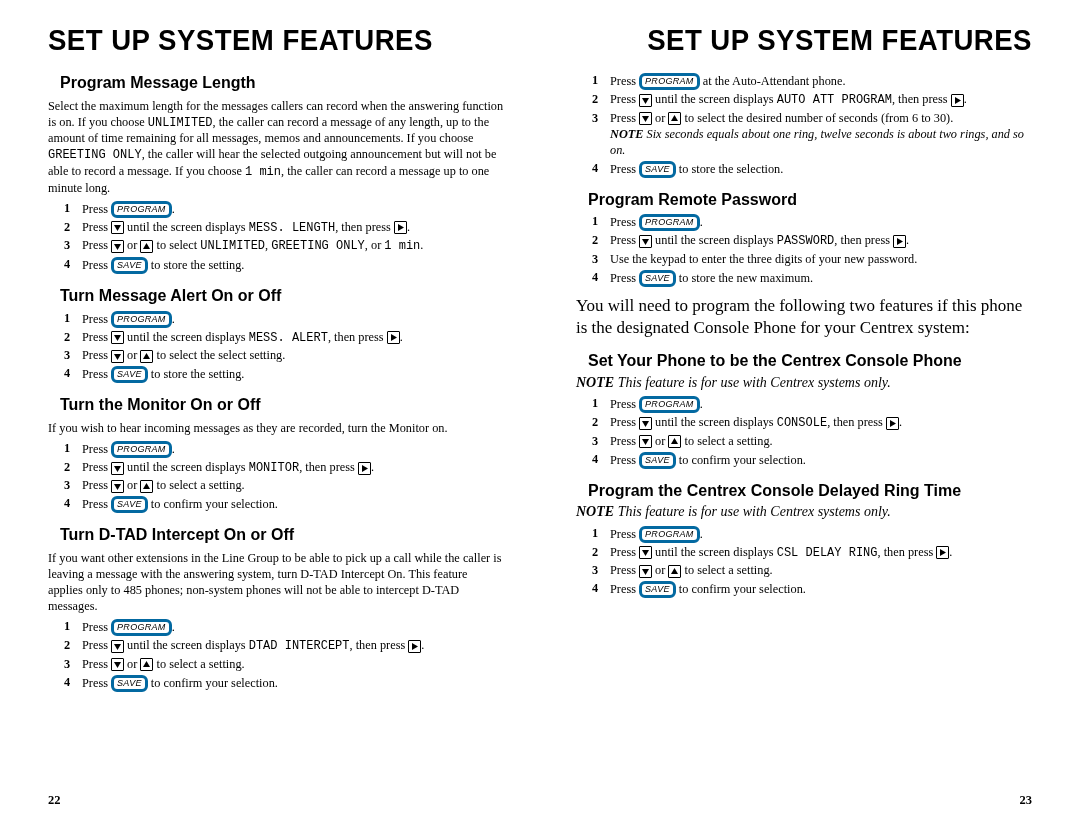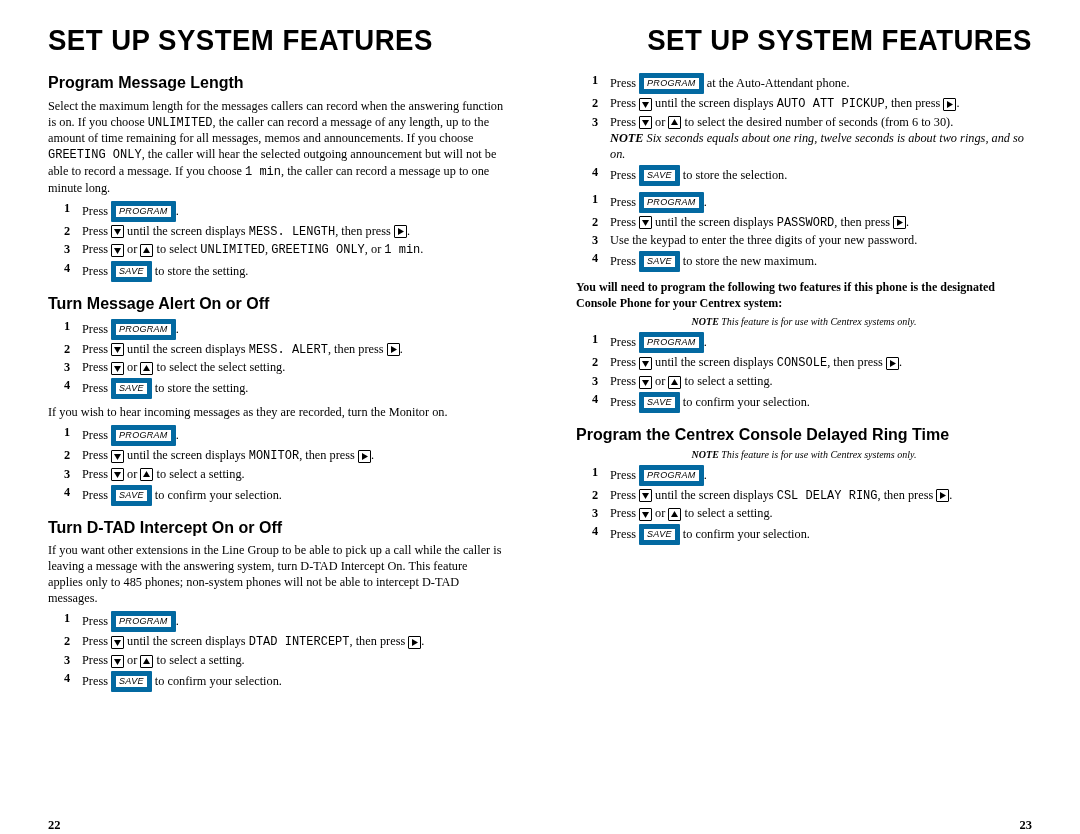--- a/index.html
+++ b/index.html
@@ -40,32 +40,31 @@
     transform-origin: left;
   }
   .page-right .page-title {
     transform-origin: right;
     text-align: right;
   }
   .section-heading {
     font-family: 'Arial Narrow', Arial, sans-serif;
     font-weight: 700;
     font-size: 16px;
-    margin: 12px 0 2px 0;
+    margin: 12px 0 2px 12px;
     font-stretch: condensed;
   }
   .para {
     margin: 5px 0 4px 0;
     font-size: 12.3px;
   }
   .note-italic {
     font-style: italic;
     margin: 2px 0 4px 0;
-    font-size: 10px;
-    text-align: center;
+    font-size: 14px;
   }
   .note-inline {
     font-style: italic;
     font-weight: bold;
   }
   ol.steps {
     list-style: none;
     padding: 0 0 0 16px;
     margin: 4px 0 6px 0;
   }
@@ -78,28 +77,28 @@
   ol.steps li .num {
     font-weight: bold;
     min-width: 18px;
     flex-shrink: 0;
   }
   ol.steps li .step-text {
     flex: 1;
   }
   .keycap {
     display: inline-block;
-    border: 5px solid #0369a1;
+    border: 3px solid #0369a1;
     font-family: Arial, sans-serif;
     font-size: 9px;
     font-style: italic;
     line-height: 1;
     padding: 1px 3px;
     vertical-align: 1px;
-    border-radius: 1px;
+    border-radius: 6px;
     letter-spacing: 0.3px;
   }
   .arrowkey {
     display: inline-block;
     border: 1px solid #000;
     width: 11px;
     height: 11px;
     line-height: 11px;
     text-align: center;
     vertical-align: middle;
@@ -110,27 +109,27 @@
     position: absolute;
     top: 1px;
     left: 1px;
   }
   .mono {
     font-family: 'Courier New', monospace;
     font-size: 12px;
   }
   .pagenum {
     position: absolute;
-    bottom: 1px;
+    bottom: 26px;
     font-weight: bold;
     font-size: 12.5px;
   }
   .pagenum-left { left: 48px; }
   .pagenum-right { right: 48px; }
-  .bold-para { font-weight: bold; font-size: 12px; margin: 8px 0 4px 0; }
+  .bold-para { font-weight: normal; font-size: 17px; margin: 8px 0 4px 0; }
 </style>
 </head>
 <body>
 
 <div class="pages">
 
   <div class="page">
     <h1 class="page-title">Set Up System Features</h1>
 
     <h2 class="section-heading">Program Message Length</h2>
@@ -185,20 +184,21 @@
               </svg></span><span> or </span><span class="arrowkey"><svg width="9" height="9">
                 <polygon points="4.5,1 8,7 1,7" fill="#000"></polygon>
               </svg></span><span> to select the select setting.</span></span>
         </li>
       <li>
           <span class="num">4</span>
           <span class="step-text"><span>Press </span><span class="keycap">SAVE</span><span> to store the setting.</span></span>
         </li>
     </ol>
 
+    <h2 class="section-heading">Turn the Monitor On or Off</h2>
     <p class="para">If you wish to hear incoming messages as they are recorded, turn the Monitor on.</p>
     <ol class="steps">
       <li>
           <span class="num">1</span>
           <span class="step-text"><span>Press </span><span class="keycap">PROGRAM</span><span>.</span></span>
         </li>
       <li>
           <span class="num">2</span>
           <span class="step-text"><span>Press </span><span class="arrowkey"><svg width="9" height="9">
                 <polygon points="1,2 8,2 4.5,8" fill="#000"></polygon>
@@ -257,38 +257,39 @@
 
     <ol class="steps">
       <li>
           <span class="num">1</span>
           <span class="step-text"><span>Press </span><span class="keycap">PROGRAM</span><span> at the Auto-Attendant phone.</span></span>
         </li>
       <li>
           <span class="num">2</span>
           <span class="step-text"><span>Press </span><span class="arrowkey"><svg width="9" height="9">
                 <polygon points="1,2 8,2 4.5,8" fill="#000"></polygon>
-              </svg></span><span> until the screen displays </span><span class="mono">AUTO ATT PICKUP</span><span>, then press </span><span class="arrowkey"><svg width="9" height="9">
+              </svg></span><span> until the screen displays </span><span class="mono">AUTO ATT PROGRAM</span><span>, then press </span><span class="arrowkey"><svg width="9" height="9">
                 <polygon points="2,1 2,8 8,4.5" fill="#000"></polygon>
               </svg></span>.</span>
         </li>
       <li>
           <span class="num">3</span>
           <span class="step-text"><span>Press </span><span class="arrowkey"><svg width="9" height="9">
                 <polygon points="1,2 8,2 4.5,8" fill="#000"></polygon>
               </svg></span><span> or </span><span class="arrowkey"><svg width="9" height="9">
                 <polygon points="4.5,1 8,7 1,7" fill="#000"></polygon>
               </svg></span><span> to select the desired number of seconds (from 6 to 30).</span><br><span class="note-inline">NOTE</span><span style="font-style:italic">   Six seconds equals about one ring, twelve seconds is about two rings, and so on.</span></span>
         </li>
       <li>
           <span class="num">4</span>
           <span class="step-text"><span>Press </span><span class="keycap">SAVE</span><span> to store the selection.</span></span>
         </li>
     </ol>
 
+    <h2 class="section-heading">Program Remote Password</h2>
     <ol class="steps">
       <li>
           <span class="num">1</span>
           <span class="step-text"><span>Press </span><span class="keycap">PROGRAM</span><span>.</span></span>
         </li>
       <li>
           <span class="num">2</span>
           <span class="step-text"><span>Press </span><span class="arrowkey"><svg width="9" height="9">
                 <polygon points="1,2 8,2 4.5,8" fill="#000"></polygon>
               </svg></span><span> until the screen displays </span><span class="mono">PASSWORD</span><span>, then press </span><span class="arrowkey"><svg width="9" height="9">
@@ -300,20 +301,21 @@
           <span class="step-text">Use the keypad to enter the three digits of your new password.</span>
         </li>
       <li>
           <span class="num">4</span>
           <span class="step-text"><span>Press </span><span class="keycap">SAVE</span><span> to store the new maximum.</span></span>
         </li>
     </ol>
 
     <p class="bold-para">You will need to program the following two features if this phone is the designated Console Phone for your Centrex system:</p>
 
+    <h2 class="section-heading">Set Your Phone to be the Centrex Console Phone</h2>
     <p class="note-italic"><span class="note-inline">NOTE</span><span>  This feature is for use with Centrex systems only.</span></p>
     <ol class="steps">
       <li>
           <span class="num">1</span>
           <span class="step-text"><span>Press </span><span class="keycap">PROGRAM</span><span>.</span></span>
         </li>
       <li>
           <span class="num">2</span>
           <span class="step-text"><span>Press </span><span class="arrowkey"><svg width="9" height="9">
                 <polygon points="1,2 8,2 4.5,8" fill="#000"></polygon>

